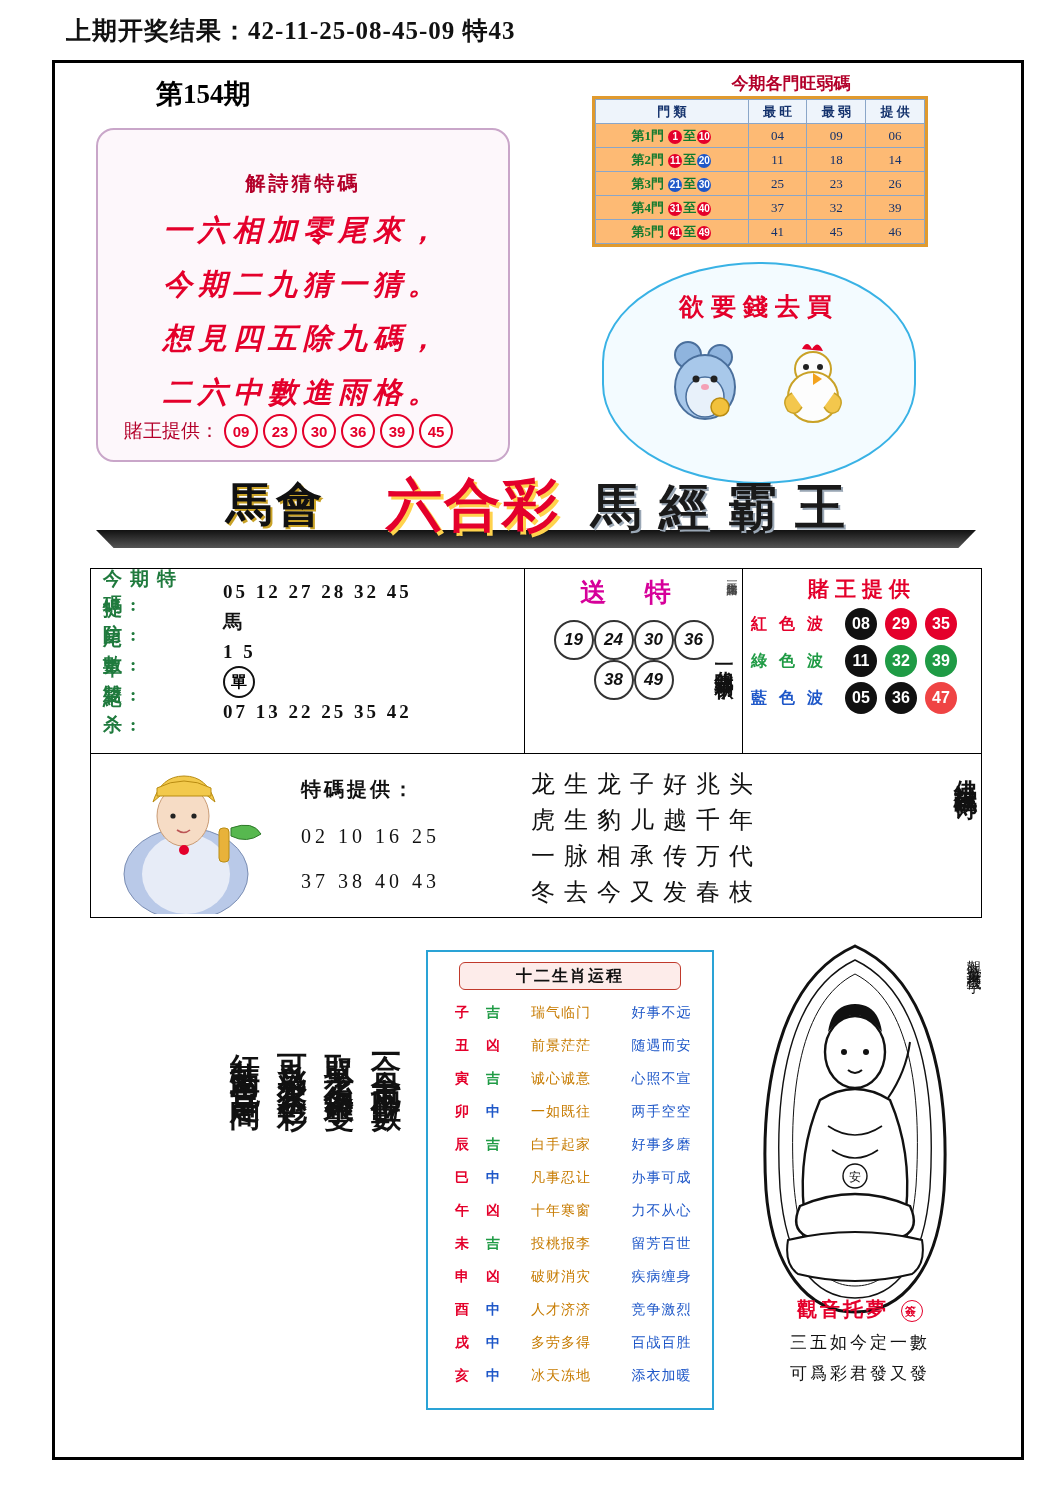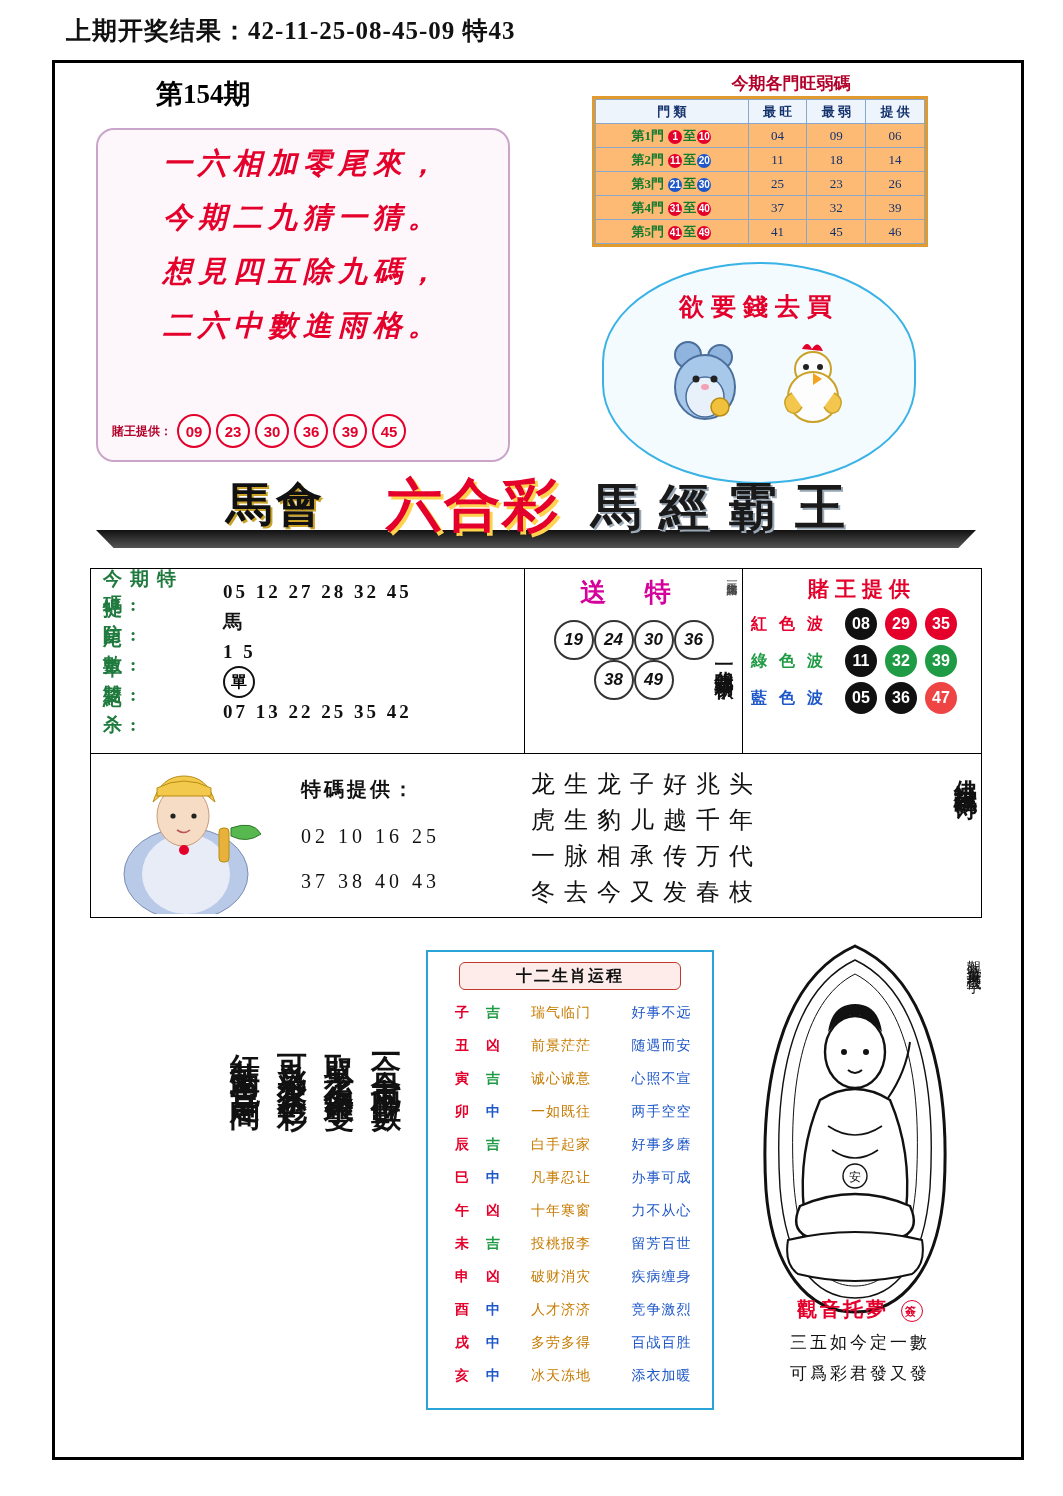--- a/index.html
+++ b/index.html
@@ -44,21 +44,21 @@
     text-align:center;margin-top:40px;font-size:20px;font-weight:bold;
     color:#b3002a;letter-spacing:3px;font-family:"Liberation Serif", serif;
   }
   .poembox .line{
     text-align:center;color:#e4002b;font-size:29px;letter-spacing:6px;
     margin-top:14px;font-family:"Liberation Serif", serif;font-style:italic;font-weight:bold;
   }
   .poembox .provider{
     position:absolute;left:14px;bottom:12px;display:flex;align-items:center;gap:5px;
   }
-  .poembox .provider .lbl{font-size:12px;color:#b3002a;font-weight:bold;font-family:"Liberation Serif", serif;}
+  .poembox .provider .lbl{font-size:19px;color:#b3002a;font-weight:normal;font-family:"Liberation Serif", serif;margin-left:12px;}
   .ball{
     width:30px;height:30px;border-radius:50%;display:inline-flex;
     align-items:center;justify-content:center;font-size:15px;font-weight:bold;
     color:#e4002b;border:2px solid #e4002b;background:#fff;
   }
 
   
   .strength-title{
     position:absolute;left:650px;top:72px;width:270px;text-align:center;
     font-size:17px;font-weight:bold;color:#b3002a;font-family:"Liberation Serif", serif;
@@ -251,20 +251,21 @@
 
   <div class="topbar">
     <div class="txt">上期开奖结果：42-11-25-08-45-09  特43</div>
   </div>
 
   <div class="frame"></div>
 
   <div class="issue">第154期</div>
 
   <div class="poembox">
+    <div class="title">解詩猜特碼</div>
     <div class="line">一六相加零尾來，</div>
     <div class="line">今期二九猜一猜。</div>
     <div class="line">想見四五除九碼，</div>
     <div class="line">二六中數進雨格。</div>
     <div class="provider">
       <span class="lbl">賭王提供：</span>
       <span class="ball">09</span>
       <span class="ball">23</span>
       <span class="ball">30</span>
       <span class="ball">36</span>

